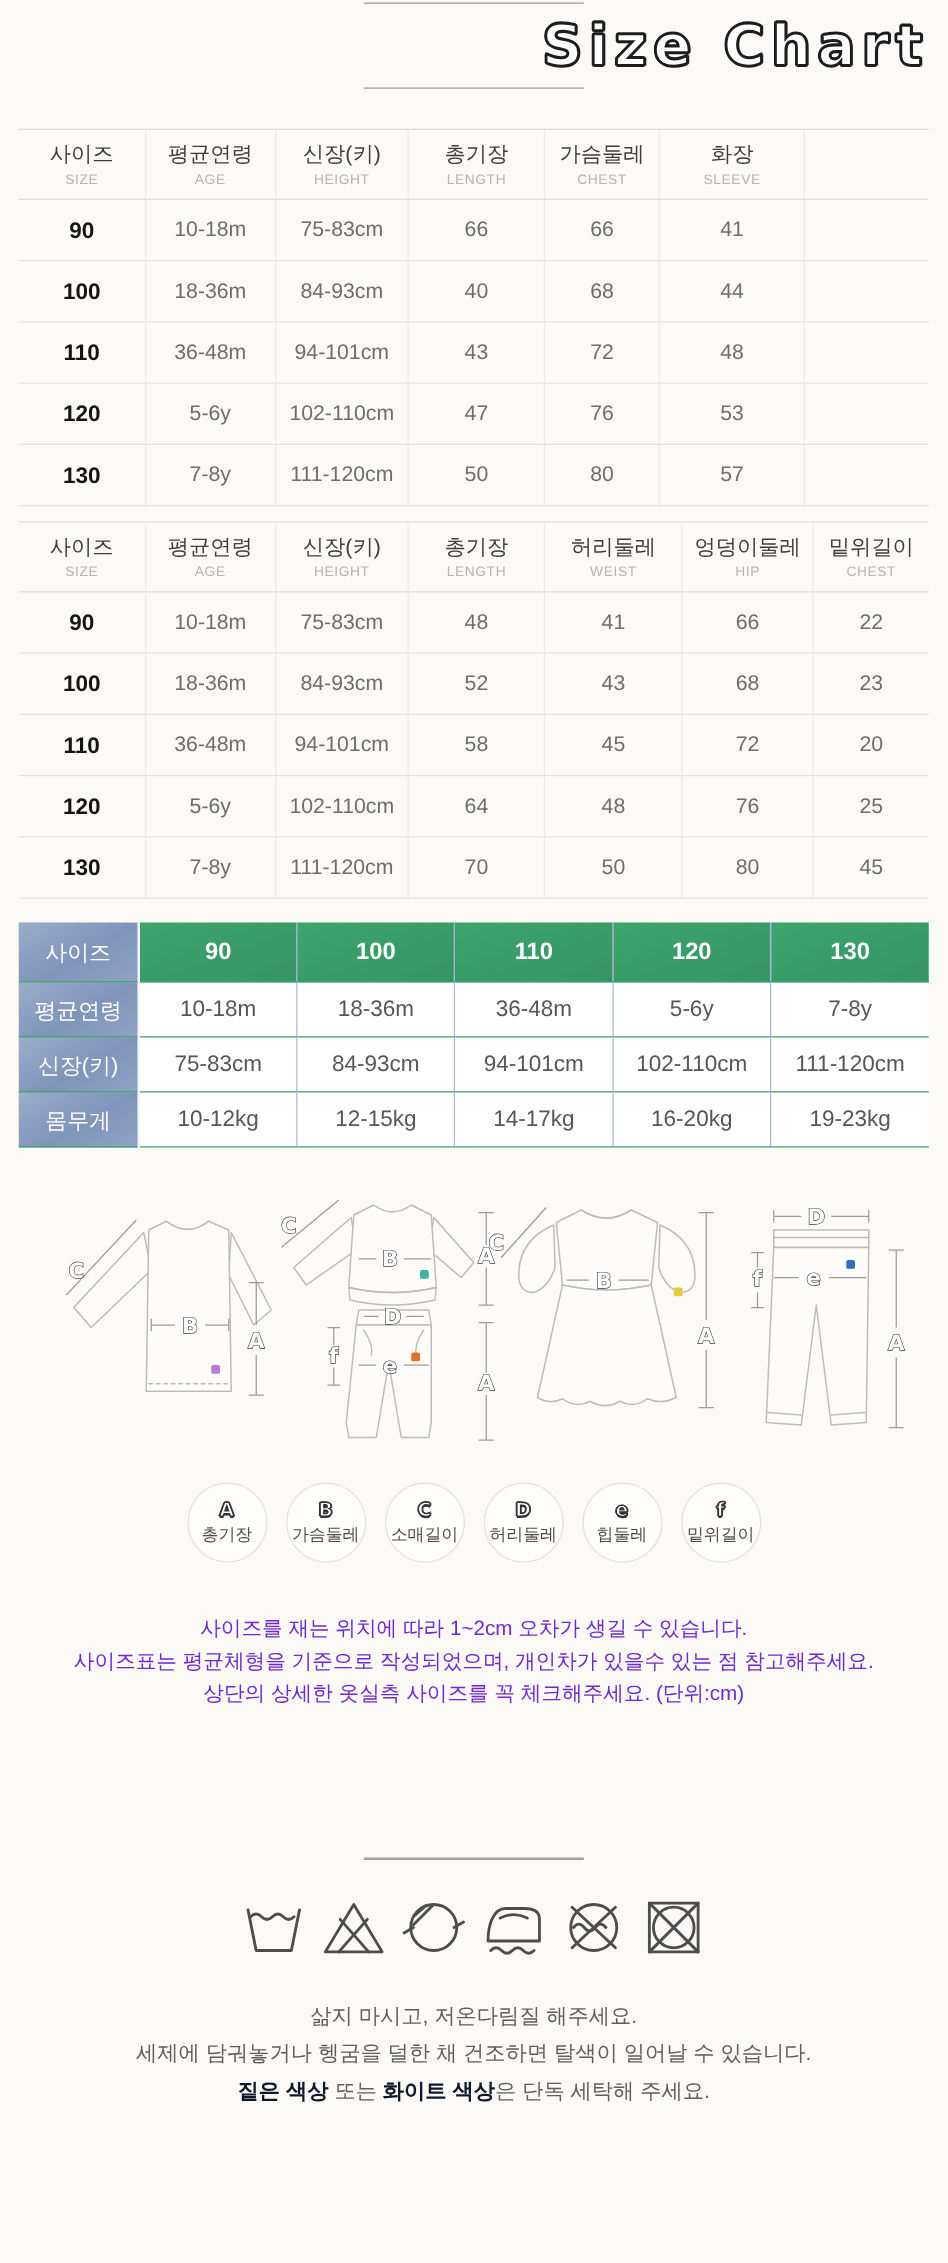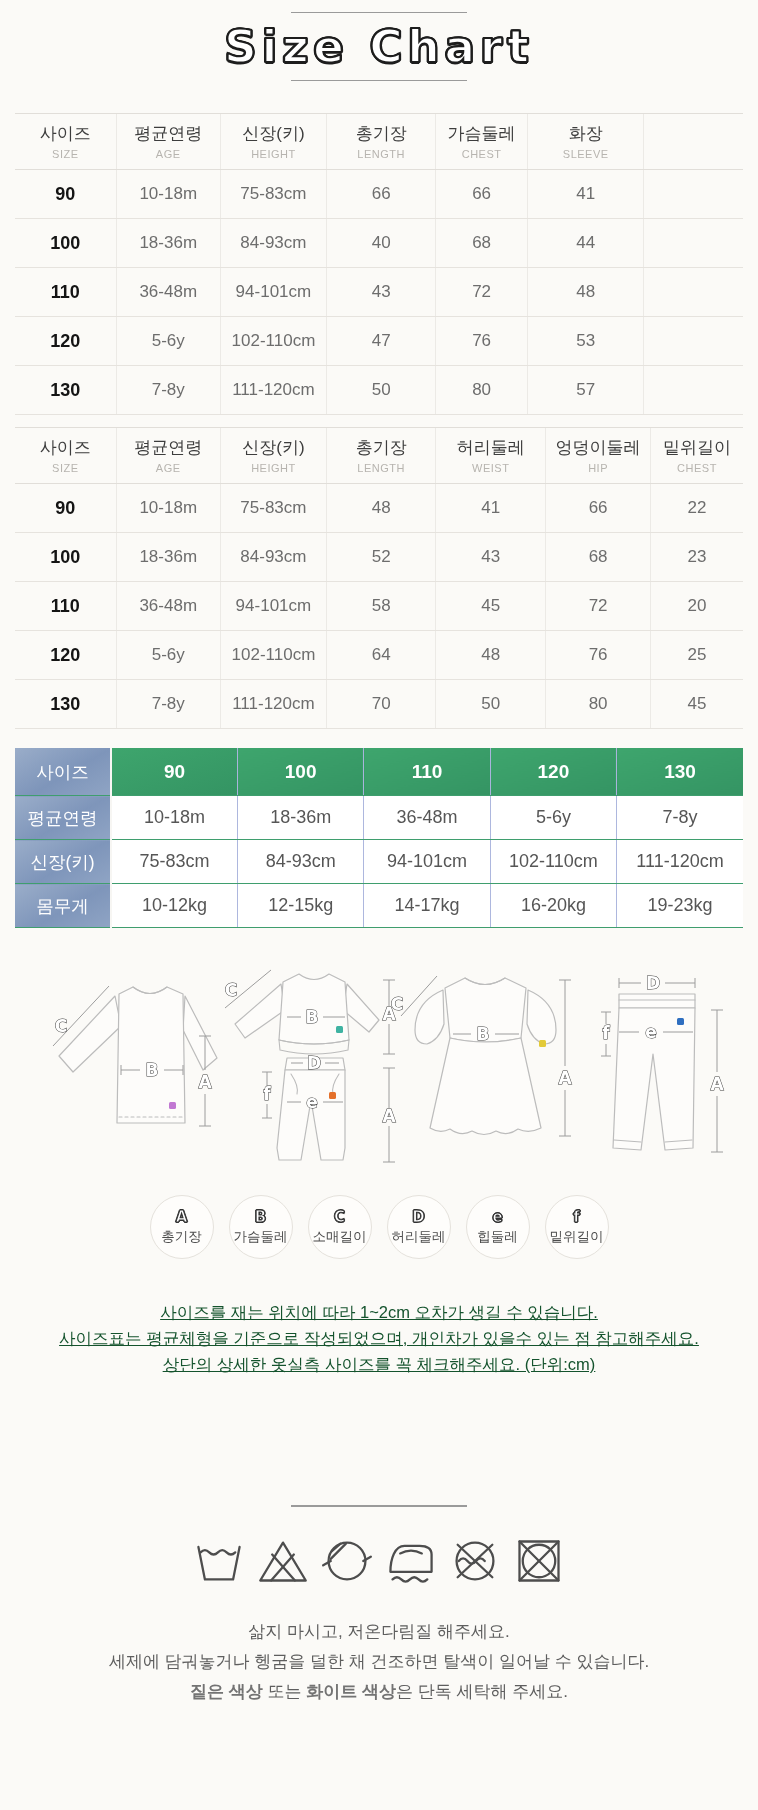--- a/index.html
+++ b/index.html
@@ -5,21 +5,21 @@
   html,body { margin:0; padding:0; }
   body {
     width:758px; height:1810px; overflow:hidden;
     background:#fbfaf7;
     font-family:"Liberation Sans","DejaVu Sans",sans-serif;
     color:#444;
   }
   .page { padding:0 15px; }
 
   
-  .title-block { text-align:center; padding-top:12px; }
+  .title-block { text-align:right; padding-top:2px; }
   .title-rule { width:176px; height:1px; background:#9a9a9a; margin:0 auto; }
   .bubble-title {
     font-family:"DejaVu Sans","Liberation Sans",sans-serif;
     font-size:45px; font-weight:800; letter-spacing:5px;
     color:#ffffff; margin:7px 0;
     -webkit-text-stroke:1.8px #1d1d1d;
     text-shadow:-1.5px 0 #1d1d1d, 1.5px 0 #1d1d1d, 0 -1.5px #1d1d1d, 0 1.5px #1d1d1d,
                 -1px -1px #1d1d1d, 1px -1px #1d1d1d, -1px 1px #1d1d1d, 1px 1px #1d1d1d;
   }
 
@@ -80,23 +80,23 @@
   }
   .legend-letter {
     font-family:"DejaVu Sans","Liberation Sans",sans-serif;
     font-size:15px; font-weight:700; color:#ffffff; line-height:16px;
     -webkit-text-stroke:1px #333;
     text-shadow:-1px 0 #333, 1px 0 #333, 0 -1px #333, 0 1px #333;
   }
   .legend-label { font-size:13.5px; color:#4c4c4c; margin-top:3px; white-space:nowrap; }
 
   
-  .size-notes { margin-top:40px; text-align:center; font-size:16.5px; line-height:26px; color:#14532d;text-decoration:underline; }
+  .size-notes { margin-top:40px; text-align:center; font-size:16.5px; line-height:26px; color:#6d28d9; }
   .washing-notes { margin-top:32px; text-align:center; font-size:17px; line-height:30px; color:#5e5e5e; }
-  .washing-notes .em { font-weight:700; color:#737373; }
+  .washing-notes .em { font-weight:700; color:#0f172a; }
 
   
   .washing-title-block { margin-top:116px; }
   .care-icons { display:flex; justify-content:center; align-items:center; gap:12px; margin-top:30px; }
   .care-icons svg { display:block; }
   .care { fill:none; stroke:#4d4d4d; stroke-width:2.1; stroke-linecap:round; stroke-linejoin:round; }
 </style>
 </head>
 <body>
 

